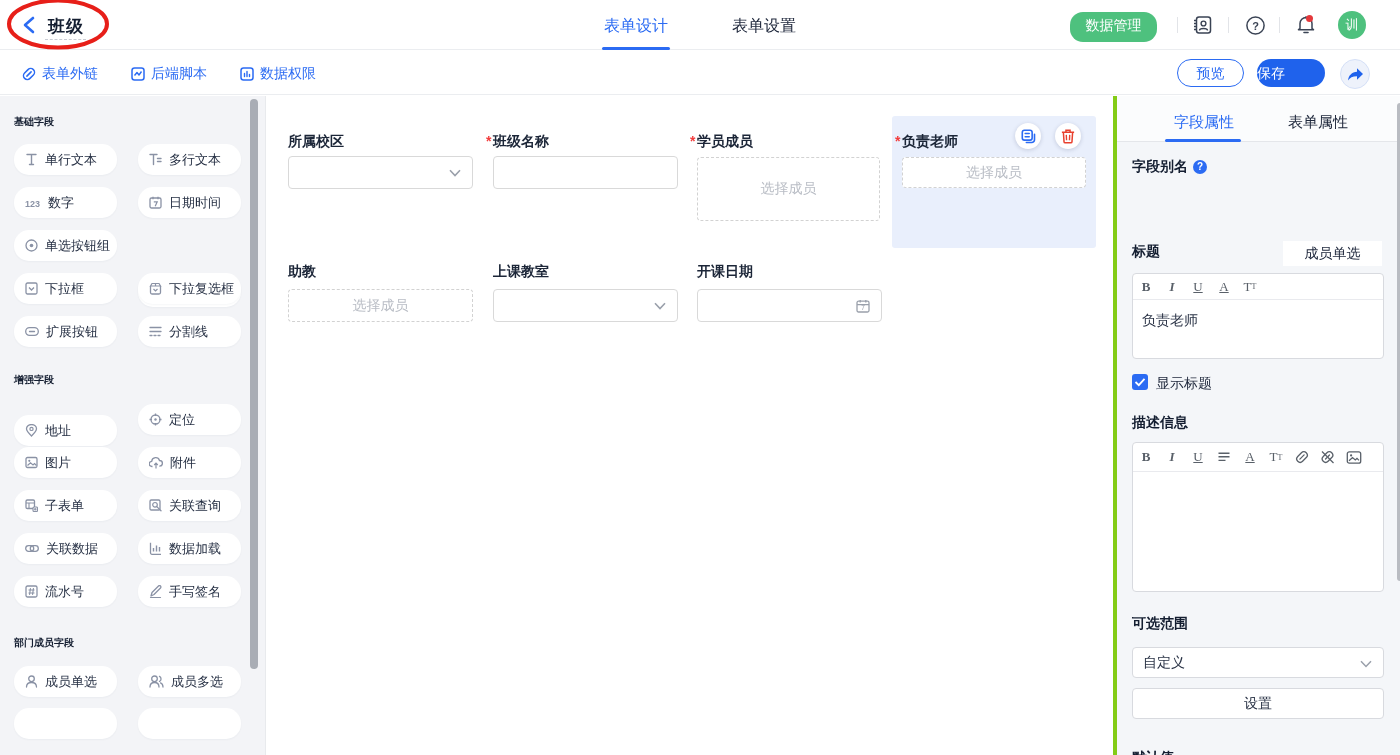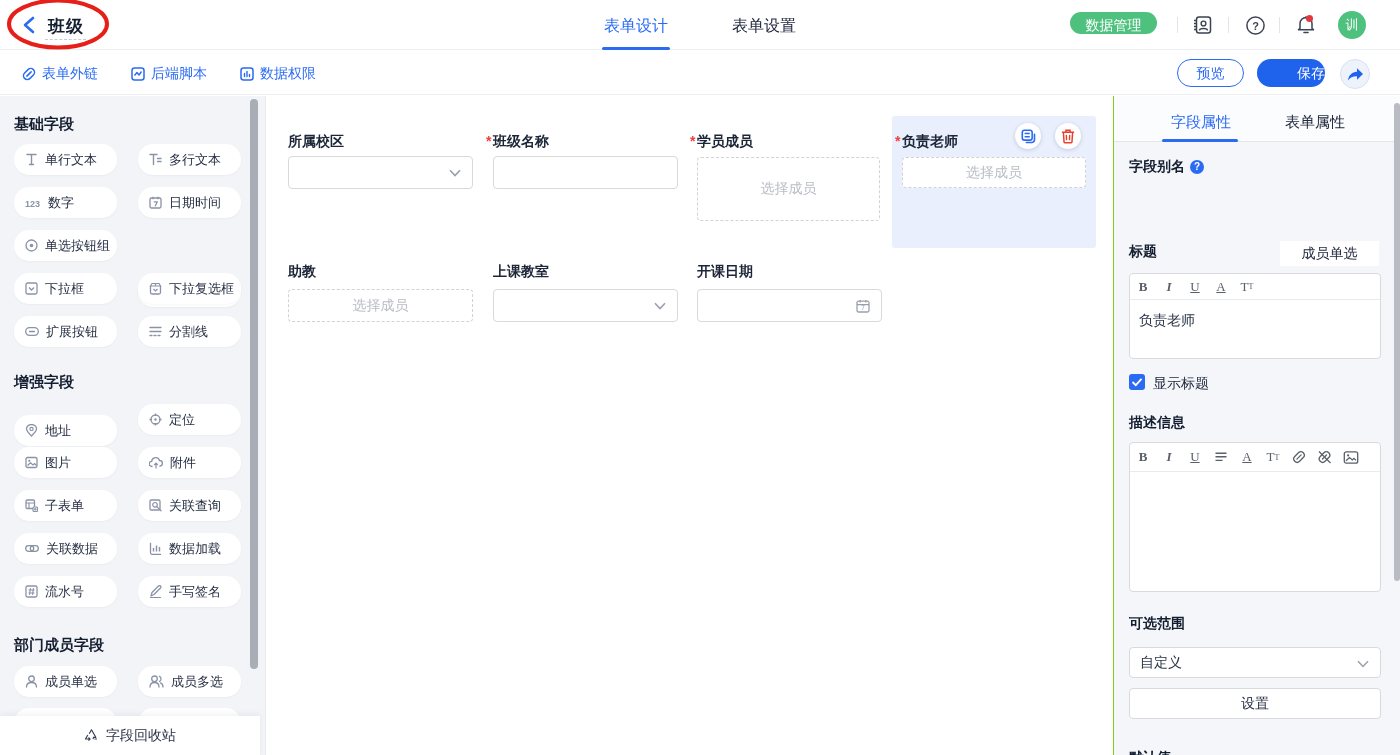--- a/index.html
+++ b/index.html
@@ -9,50 +9,50 @@
 
 
 .header { position:absolute; left:0; top:0; width:1400px; height:50px; background:#fff; border-bottom:1px solid #ebedf0; z-index:5; }
 .back-chev { position:absolute; left:22px; top:16px; }
 .h-title { position:absolute; left:48px; top:15px; font-size:17px; font-weight:700; color:#141e31; letter-spacing:1px; }
 .h-dash { position:absolute; left:45px; top:39px; width:41px; border-top:1px dashed #c9ccd4; }
 .red-ellipse { position:absolute; left:0px; top:-4px; width:120px; height:58px; pointer-events:none; }
 .tab { position:absolute; top:16px; font-size:16px; color:#20293d; }
 .tab.active { color:#2b6bf3; }
 .tab-line { position:absolute; left:602px; top:47px; width:68px; height:3px; background:#2b6bf3; border-radius:2px; }
-.btn-green { position:absolute; left:1070px; top:12px; width:87px; height:22px; background:#4ec17e; border-radius:13px; color:#fff; font-size:14px; text-align:center; line-height:26px; }
+.btn-green { position:absolute; left:1070px; top:12px; width:87px; height:30px; background:#4ec17e; border-radius:13px; color:#fff; font-size:14px; text-align:center; line-height:26px; }
 .h-div { position:absolute; top:17px; width:1px; height:16px; background:#e2e4e8; }
 .avatar { position:absolute; left:1338px; top:11px; width:28px; height:28px; border-radius:50%; background:#4ec17e; color:#fff; font-size:13px; text-align:center; line-height:28px; }
 
 
 .toolbar { position:absolute; left:0; top:51px; width:1400px; height:44px; background:#fff; border-bottom:1px solid #ebedf0; }
 .t-item { position:absolute; top:0; height:46px; display:flex; align-items:center; gap:6px; color:#2b6bf3; font-size:14px; }
 .btn-preview { position:absolute; left:1177px; top:8px; width:67px; height:28px; border:1px solid #2b6bf3; border-radius:15px; color:#2b6bf3; background:#fff; font-size:14px; text-align:center; line-height:26px; }
-.btn-save { position:absolute; left:1257px; top:8px; width:68px; height:28px; background:#1f62ec; border-radius:15px; color:#fff; font-size:14px; text-align:right; line-height:28px; }
+.btn-save { position:absolute; left:1257px; top:8px; width:68px; height:28px; background:#1f62ec; border-radius:15px; color:#fff; font-size:14px; text-align:left; line-height:28px; }
 .btn-share { position:absolute; left:1340px; top:8px; width:30px; height:30px; background:#eef2fb; border:1px solid #d5e0f7; border-radius:50%; display:flex; align-items:center; justify-content:center; }
 
 
 .sidebar { position:absolute; left:0; top:96px; width:266px; height:659px; background:#f3f4f7; border-right:1px solid #e8eaed; overflow:hidden; }
-.sec-h { position:absolute; left:14px; font-size:15px; font-weight:700; color:#141e31; }
+.sec-h { position:absolute; left:14px; font-size:10px; font-weight:700; color:#141e31; }
 .pill { position:absolute; width:103px; height:31px; background:#fff; border-radius:15px; box-shadow:0 1px 2px rgba(30,40,80,0.04); display:flex; align-items:center; padding-left:11px; gap:7px; font-size:13px; color:#252f43; white-space:nowrap; }
 .pill svg { flex:none; }
 .sb-thumb { position:absolute; left:250px; top:3px; width:8px; height:570px; background:#a9adb5; border-radius:4px; }
 .recycle { position:absolute; left:0; top:620px; width:260px; height:39px; background:#fff; box-shadow:0 -2px 6px rgba(30,40,80,0.06); display:flex; align-items:center; justify-content:center; gap:7px; font-size:14px; color:#2a3346; }
 
 
 .canvas { position:absolute; left:267px; top:96px; width:846px; height:659px; background:#fff; }
 .f-label { position:absolute; font-size:14px; font-weight:700; color:#1c2638; white-space:nowrap; }
 .f-label .star { position:absolute; left:-7px; color:#f23c3c; font-weight:700; }
 .inp { position:absolute; width:185px; height:33px; background:#fff; border:1px solid #d9d9d9; border-radius:4px; }
 .dashed { border:1px dashed #d2d2d2; color:#b9bdc5; font-size:14px; display:flex; align-items:center; justify-content:center; }
 .sel-block { position:absolute; left:625px; top:20px; width:204px; height:132px; background:#e9effc; border-radius:3px; }
 .icon-circ { position:absolute; width:26px; height:26px; border-radius:50%; background:#fff; box-shadow:0 1px 4px rgba(30,40,80,0.18); display:flex; align-items:center; justify-content:center; }
 
 
-.panel { position:absolute; left:1113px; top:96px; width:287px; height:659px; background:#f4f6f9; border-left:1px solid #84cc16; }
+.panel { position:absolute; left:1113px; top:96px; width:287px; height:659px; background:#f4f6f9; border-left:4px solid #84cc16; }
 .p-tabs { position:absolute; left:0; top:0; width:287px; height:46px; background:#fbfcfd; border-bottom:1px solid #e4e6ea; }
 .p-tab { position:absolute; top:17px; font-size:15px; color:#20293d; }
 .p-tab.active { color:#2b6bf3; }
 .p-tabline { position:absolute; left:48px; top:43px; width:76px; height:3px; background:#2b6bf3; border-radius:2px; }
 .p-label { position:absolute; left:15px; font-size:14px; font-weight:700; color:#141e31; }
 .p-box { position:absolute; left:15px; width:252px; background:#fff; border:1px solid #d8dadf; border-radius:4px; }
 .q-circ { display:inline-block; width:14px; height:14px; border-radius:50%; background:#2b6bf3; color:#fff; font-size:10px; font-weight:700; text-align:center; line-height:14px; vertical-align:1px; margin-left:5px; }
 .rt-toolbar { position:absolute; left:0; top:0; right:0; border-bottom:1px solid #e9eaee; display:flex; align-items:center; color:#596069; padding-left:5px; gap:10px; }
 .rt-toolbar > * { width:16px; flex:none; display:flex; align-items:center; justify-content:center; }
 .rt-toolbar span { font-family:"Liberation Serif", serif; }
@@ -226,23 +226,20 @@
         <path d="M1.5 12 C1.5 8.7 4 7.5 6.5 7.5 C9 7.5 11.5 8.7 11.5 12" fill="none" stroke="#8a92a5" stroke-width="1.3" stroke-linecap="round"></path>
       </svg>成员单选</div>
   <div class="pill" style="left:138px;top:570px;"><svg width="15" height="13" viewBox="0 0 15 13">
         <circle cx="5.5" cy="3.8" r="2.8" fill="none" stroke="#8a92a5" stroke-width="1.3"></circle>
         <path d="M1 12 C1 8.7 3.2 7.5 5.5 7.5 C7.8 7.5 10 8.7 10 12" fill="none" stroke="#8a92a5" stroke-width="1.3" stroke-linecap="round"></path>
         <path d="M10.5 1.4 a2.8 2.8 0 0 1 0 5 M11.5 7.8 C13.2 8.5 14 10 14 12" fill="none" stroke="#8a92a5" stroke-width="1.3" stroke-linecap="round"></path>
       </svg>成员多选</div>
   <div class="pill" style="left:14px;top:612px;"></div>
   <div class="pill" style="left:138px;top:612px;"></div>
   <div class="sb-thumb"></div>
-  <div class="recycle"><svg width="15" height="15" viewBox="0 0 15 15">
-        <path d="M5.2 5.8 L7.5 1.8 L9.8 5.8 M9.2 4.8 L11.8 9.3 H9 M3.8 7 L1.5 11 H6 M4.5 9.5 L6 11 L4.5 12.7 M10.5 11 H13 M9.5 9.3 L9 11.2" fill="none" stroke="#3a4354" stroke-width="1.2" stroke-linejoin="round"></path>
-      </svg>字段回收站</div>
 </div>
 
 <div class="canvas" id="canvas">
   <div class="sel-block"></div>
 
   <div class="f-label" style="left:21px;top:37px;">所属校区</div>
   <div class="inp" style="left:21px;top:60px;">
     <svg style="position:absolute;right:11px;top:12px;" width="12" height="8" viewBox="0 0 12 8">
         <path d="M1 1.2 L6 6.5 L11 1.2" fill="none" stroke="#9aa0ab" stroke-width="1.6"></path>
       </svg>

